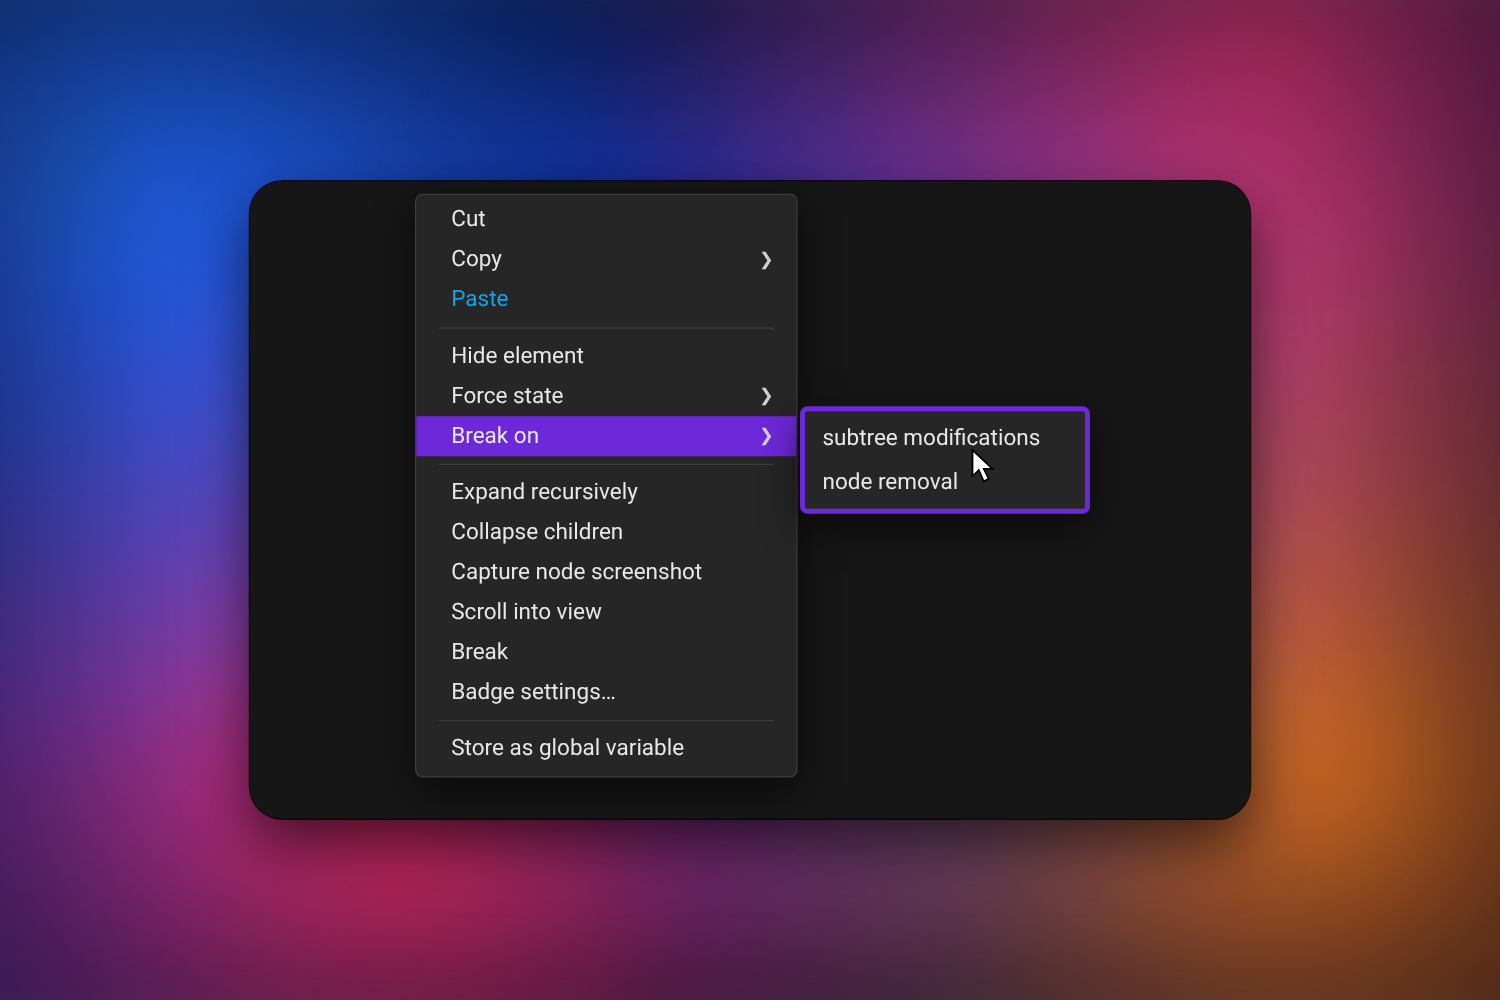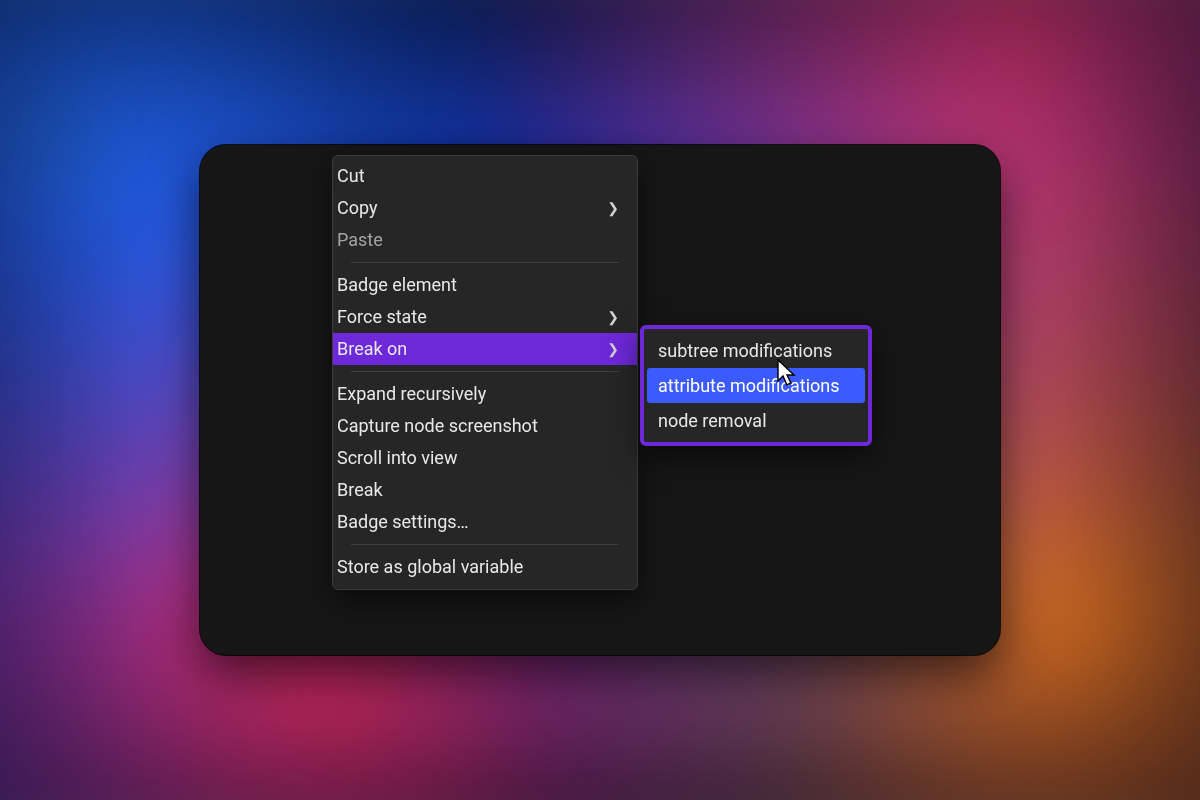--- a/index.html
+++ b/index.html
@@ -57,28 +57,28 @@
     box-shadow: 0 10px 30px rgba(0,0,0,0.55);
     padding: 4px 0 6px 0;
     color: #e8e8e8;
     font-size: 18px;
     line-height: 1;
   }
   .menu-item {
     position: relative;
     display: flex;
     align-items: center;
-    padding: 7px 18px 7px 4px;
+    padding: 7px 18px 7px 28px;
     white-space: nowrap;
   }
   .menu-item.hover {
     background: #6d28d9;
   }
   .menu-item.disabled {
-    color: #a3a3a3;
+    color: #0ea5e9;
   }
   .menu-item .label {
     flex: 1;
   }
   .menu-item .chev {
     font-size: 14px;
     color: #d0d0d0;
     margin-left: 8px;
   }
   .menu-sep {
@@ -141,37 +141,40 @@
       <span class="label">Copy</span>
       <span class="chev">❯</span>
     </div>
     <div class="menu-item disabled">
       <span class="label">Paste</span>
     </div>
 
     <div class="menu-sep"></div>
 
     <div class="menu-item">
-      <span class="label">Badge element</span>
+      <span class="label">Hide element</span>
     </div>
     <div class="menu-item">
       <span class="label">Force state</span>
       <span class="chev">❯</span>
     </div>
     <div class="menu-item hover">
       <span class="label">Break on</span>
       <span class="chev">❯</span>
     </div>
 
     <div class="menu-sep"></div>
 
     <div class="menu-item">
       <span class="label">Expand recursively</span>
     </div>
     <div class="menu-item">
+      <span class="label">Collapse children</span>
+    </div>
+    <div class="menu-item">
       <span class="label">Capture node screenshot</span>
     </div>
     <div class="menu-item">
       <span class="label">Scroll into view</span>
     </div>
     <div class="menu-item">
       <span class="label">Break</span>
     </div>
     <div class="menu-item">
       <span class="label">Badge settings…</span>
@@ -180,23 +183,20 @@
     <div class="menu-sep"></div>
 
     <div class="menu-item">
       <span class="label">Store as global variable</span>
     </div>
   </div>
 
   <div class="submenu">
     <div class="sub-item">
       <span>subtree modifications</span>
-    </div>
-    <div class="sub-item selected">
-      <span>attribute modifications</span>
     </div>
     <div class="sub-item">
       <span>node removal</span>
     </div>
   </div>
 
   <div class="cursor">
     <svg viewBox="0 0 20 28" width="20" height="28">
       <path d="M2 1 L2 22 L7 17 L11 26 L15 24 L11 16 L18 16 Z" fill="#ffffff" stroke="#000000" stroke-width="1.4"></path>
     </svg>

